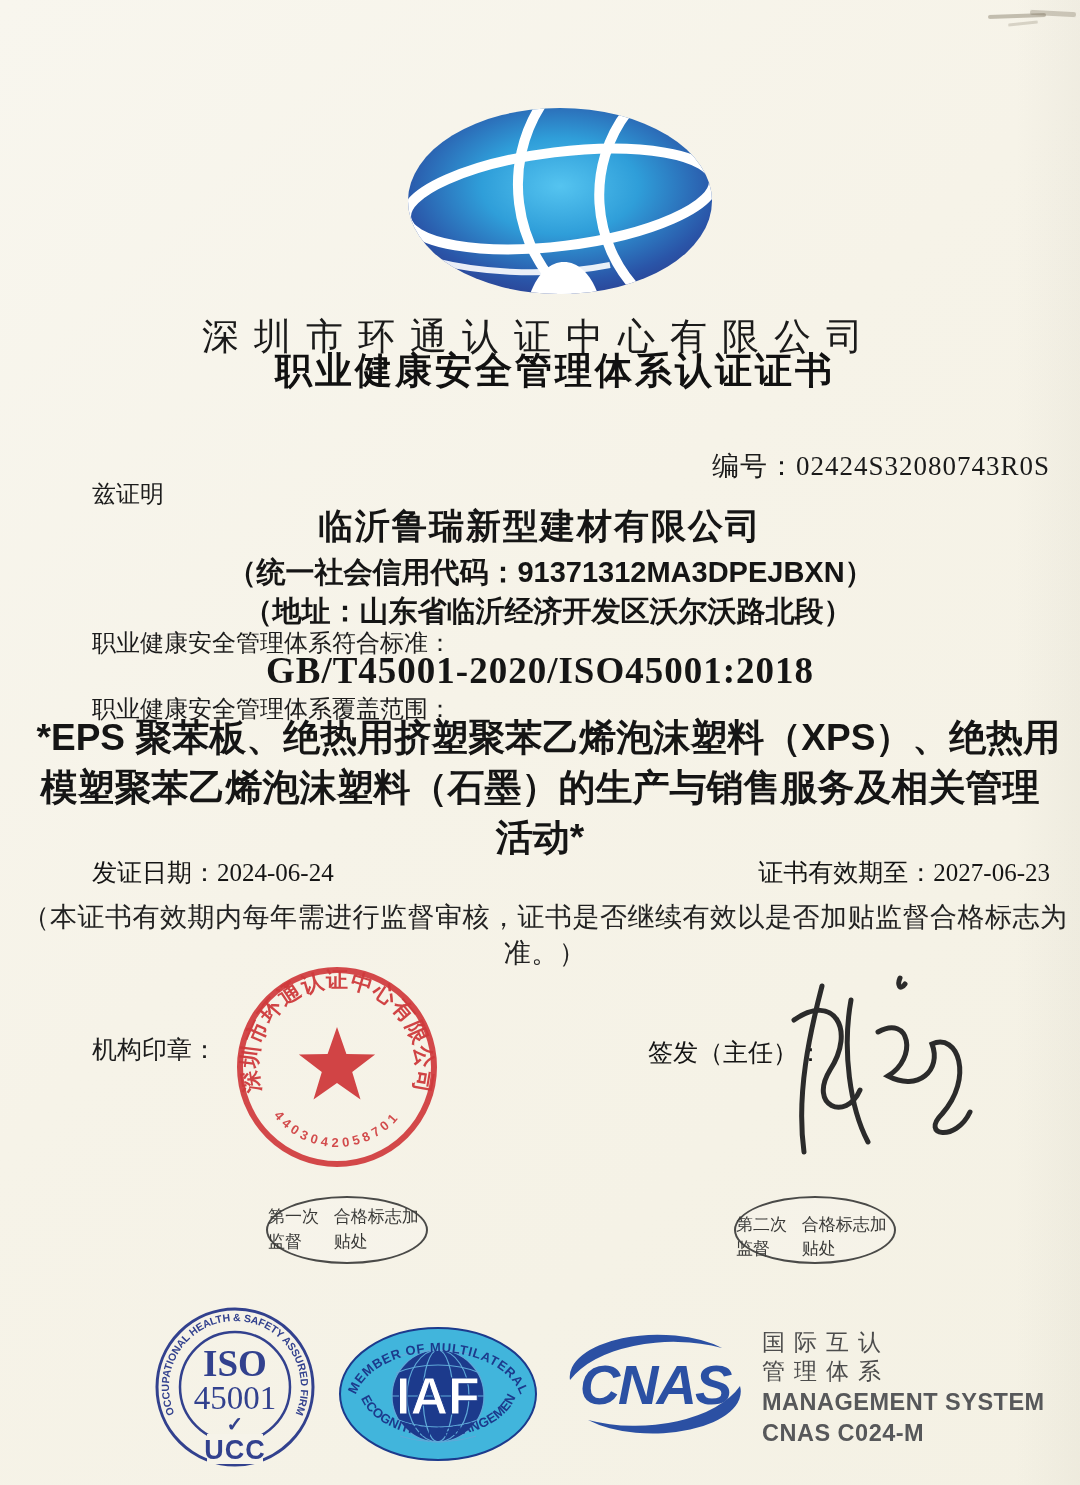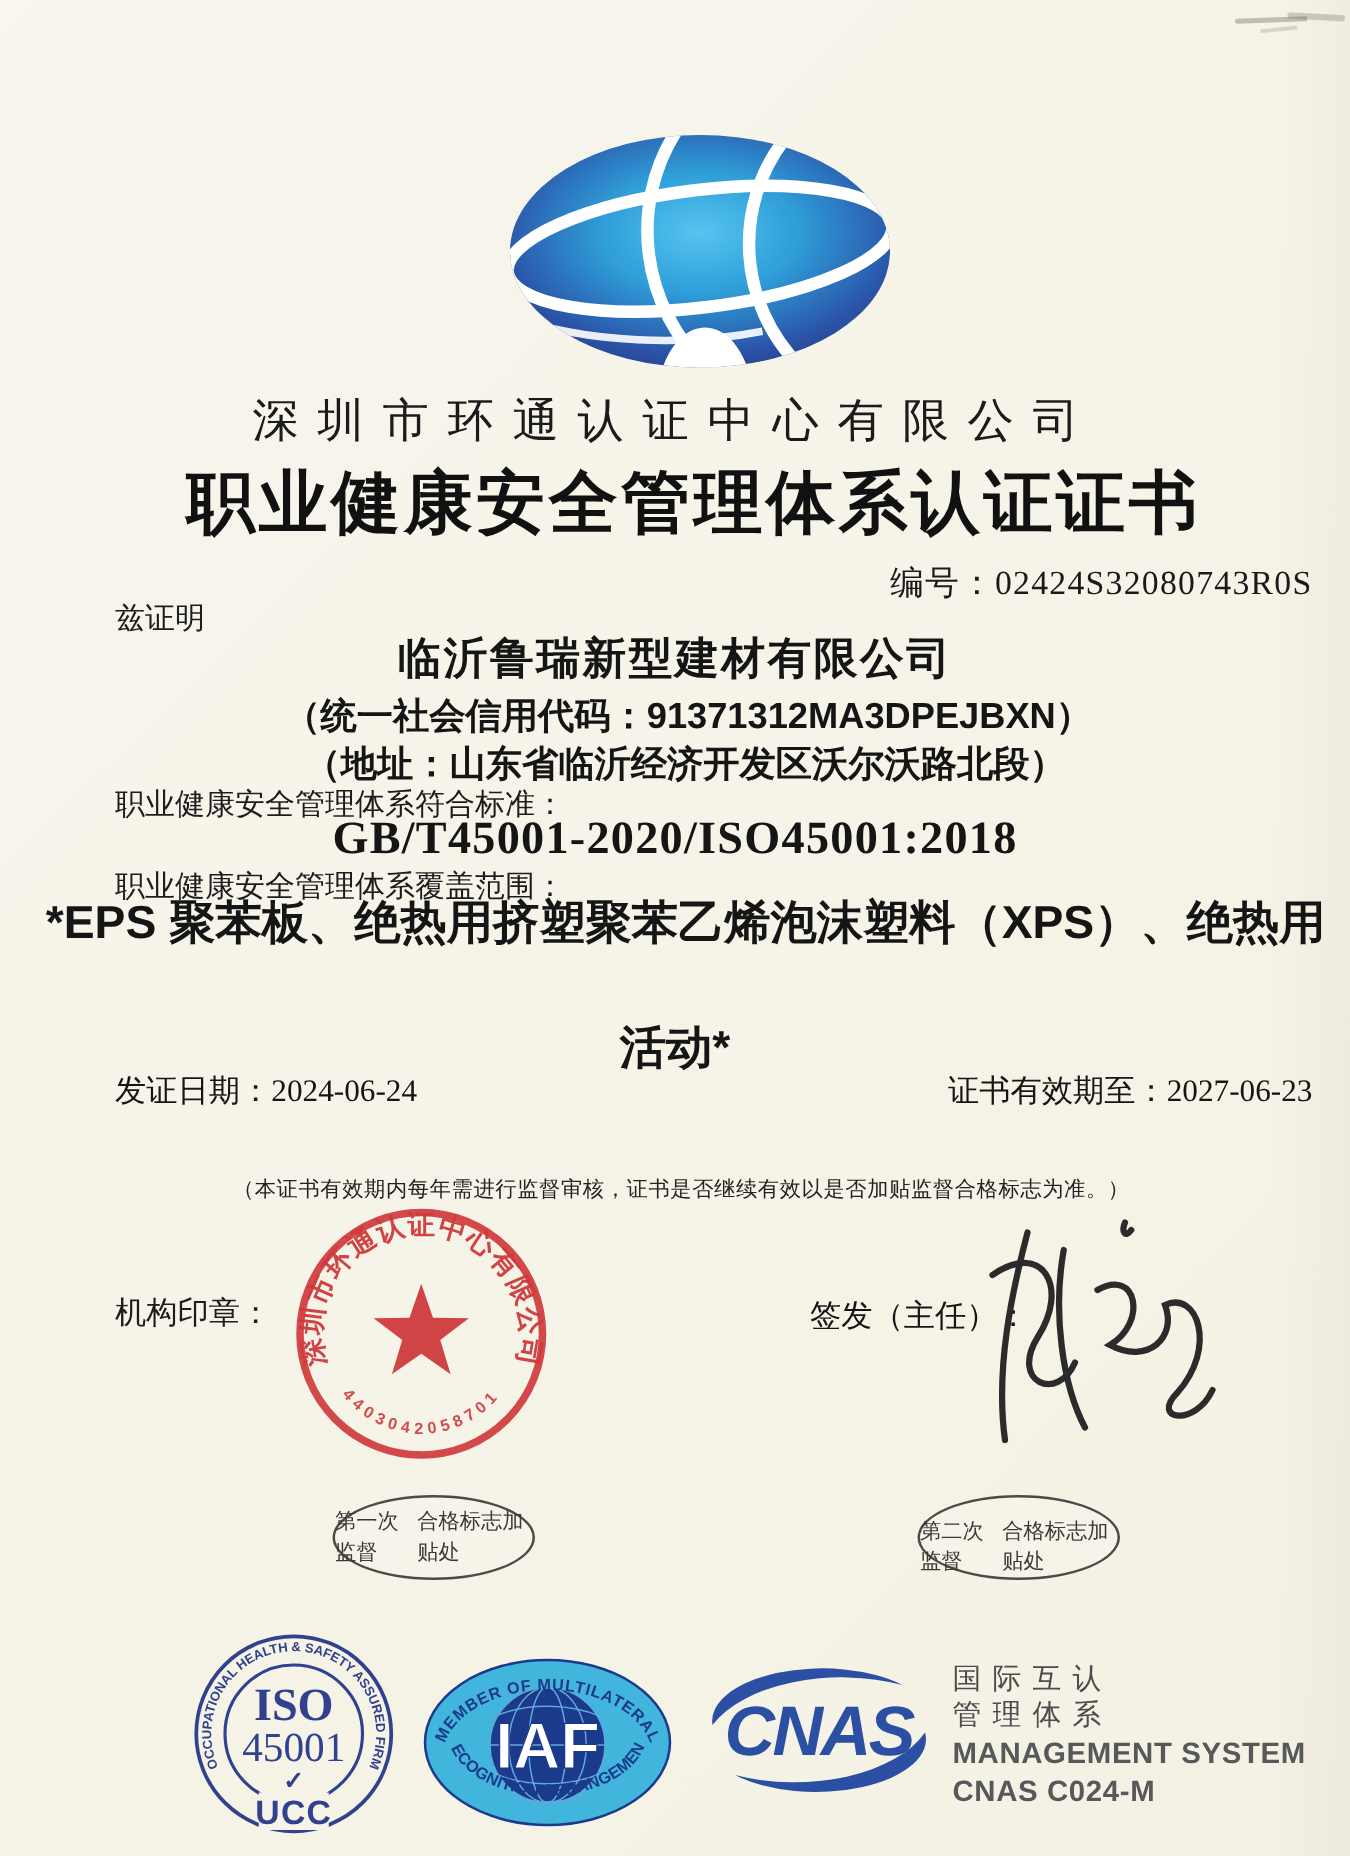--- a/index.html
+++ b/index.html
@@ -20,21 +20,21 @@
 
   
   .artifact { position: absolute; background: rgba(110,100,80,0.38); border-radius: 2px; filter: blur(0.6px); }
 
   
   .issuer-name {
     top: 312px; font-size: 37px; letter-spacing: 15px; color: #1b1b1b;
     font-family: "Liberation Serif", serif; white-space: nowrap;
   }
   .cert-title {
-    top: 366px; font-size: 55px; font-weight: bold; letter-spacing: 3px;
+    top: 346px; font-size: 37px; font-weight: bold; letter-spacing: 3px;
     font-family: "Liberation Sans", sans-serif; color: #111; white-space: nowrap; margin-left: 30px;
   }
   .cert-no {
     top: 448px; right: 30px; font-size: 27px; color: #1a1a1a; letter-spacing: 1px;
   }
 
   .label-left { left: 92px; font-size: 24px; color: #1c1c1c; }
   .certify { top: 478px; }
   .company-name {
     top: 503px; font-size: 35px; font-weight: bold;
@@ -54,21 +54,21 @@
   .scope-label { top: 693px; }
   .scope-line {
     font-size: 37px; font-weight: bold; font-family: "Liberation Sans", sans-serif;
     white-space: nowrap;
   }
   .scope-1 { top: 713px; padding-left: 17px; }
   .scope-2 { top: 763px; }
   .scope-3 { top: 813px; }
 
   .date-row { top: 856px; left: 92px; right: 30px; font-size: 25px; display: flex; justify-content: space-between; }
-  .note { top: 940px; font-size: 17px; color: #222; letter-spacing: 0.5px; padding-left: 10px; }
+  .note { top: 899px; font-size: 27px; color: #222; letter-spacing: 0.5px; padding-left: 10px; }
 
   .seal-label { top: 1033px; font-size: 25px; }
   .sign-label { top: 1036px; left: 648px; font-size: 25px; }
 
   .oval-stamp {
     position: absolute; width: 162px; height: 68px;
     border: 2px solid #4a4a48; border-radius: 50%;
     display: flex; flex-direction: row; align-items: center; justify-content: center;
     color: #3a3a38; font-size: 17px; line-height: 1.45; background: rgba(255,255,255,0.12);
   }
@@ -119,20 +119,21 @@
   <div class="abs label-left certify">兹证明</div>
   <div class="abs center company-name">临沂鲁瑞新型建材有限公司</div>
   <div class="abs center credit-line">（统一社会信用代码：91371312MA3DPEJBXN）</div>
   <div class="abs center addr-line">（地址：山东省临沂经济开发区沃尔沃路北段）</div>
 
   <div class="abs label-left std-label">职业健康安全管理体系符合标准：</div>
   <div class="abs center standard">GB/T45001-2020/ISO45001:2018</div>
 
   <div class="abs label-left scope-label">职业健康安全管理体系覆盖范围：</div>
   <div class="abs center scope-line scope-1">*EPS 聚苯板、绝热用挤塑聚苯乙烯泡沫塑料（XPS）、绝热用</div>
+  <div class="abs center scope-line scope-2">模塑聚苯乙烯泡沫塑料（石墨）的生产与销售服务及相关管理</div>
   <div class="abs center scope-line scope-3">活动*</div>
 
   <div class="abs date-row">
     <span><span>发证日期：</span><span>2024-06-24</span></span>
     <span><span>证书有效期至：</span><span>2027-06-23</span></span>
   </div>
   <div class="abs center note">（本证书有效期内每年需进行监督审核，证书是否继续有效以是否加贴监督合格标志为准。）</div>
 
   <div class="abs label-left seal-label">机构印章：</div>
 

